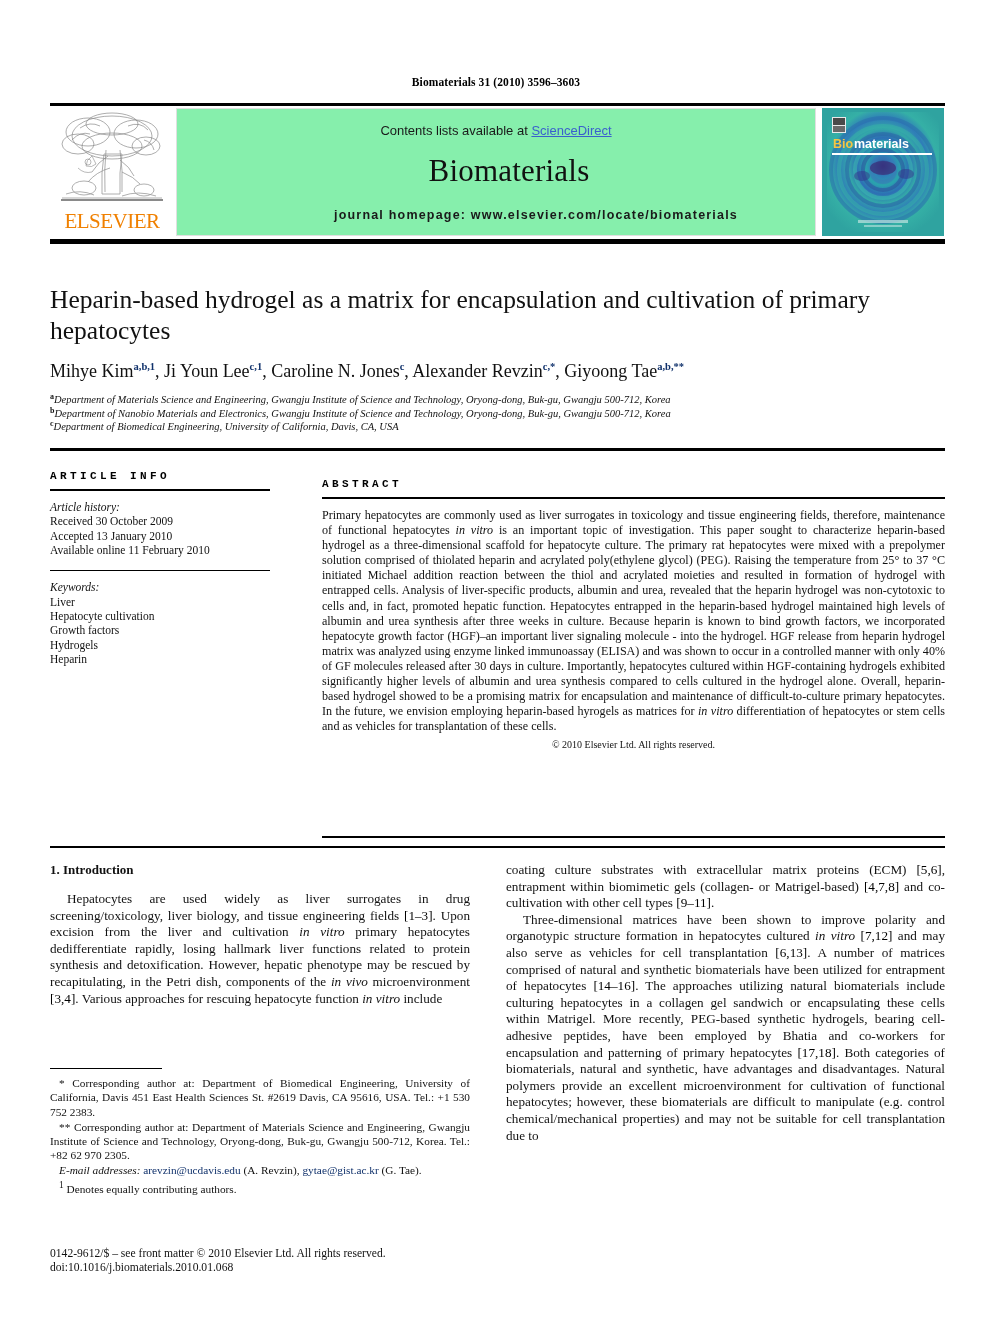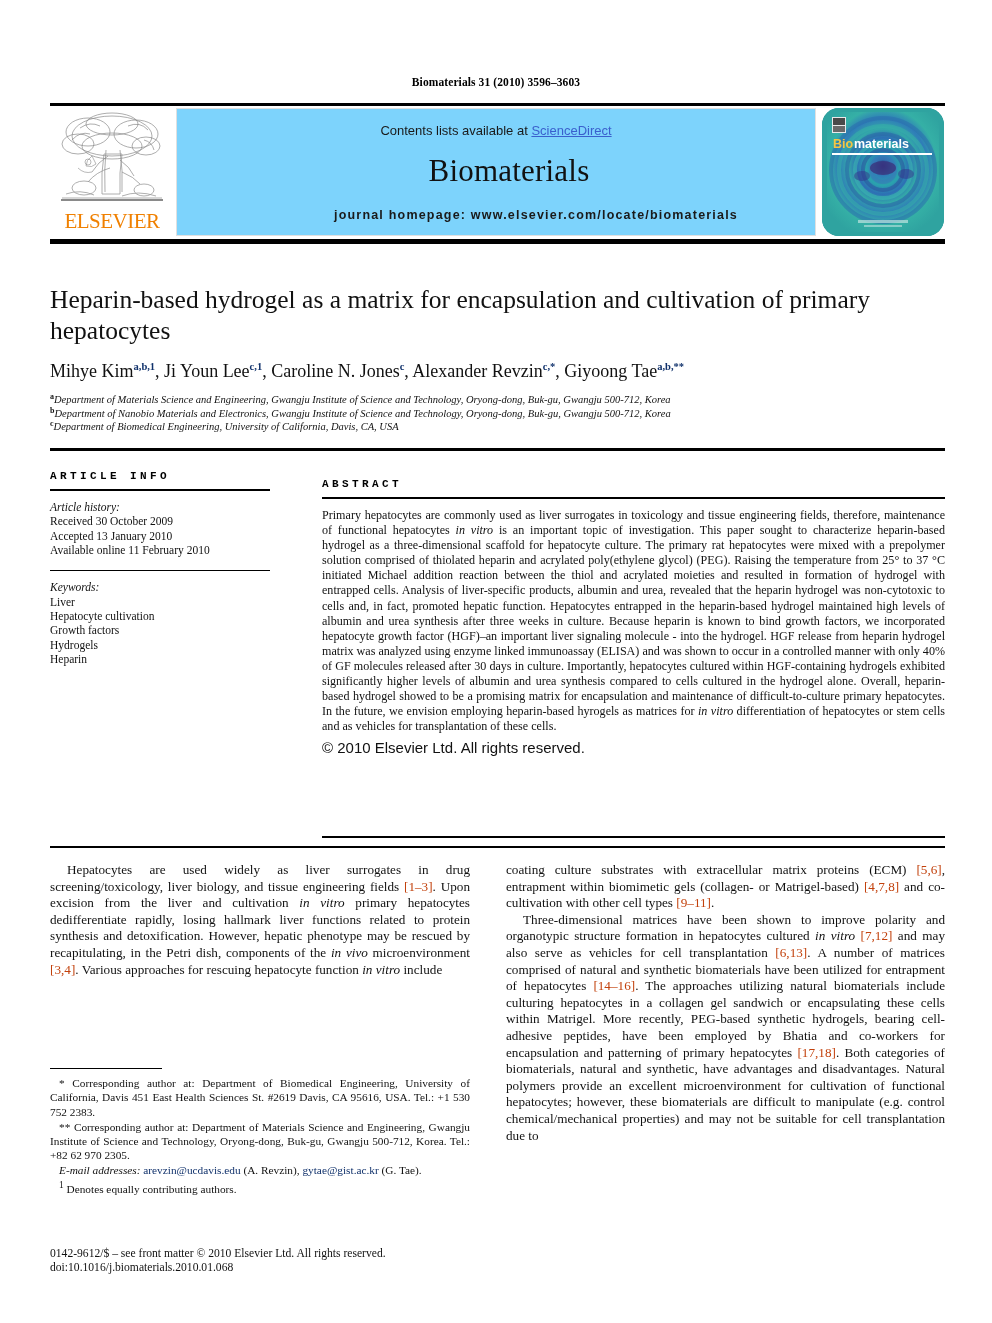--- a/index.html
+++ b/index.html
@@ -78,21 +78,21 @@
     letter-spacing: -0.5px;
     line-height: 28px;
   }
 
   .sd-band {
     position: absolute;
     left: 176px;
     top: 108px;
     width: 640px;
     height: 128px;
-    background: #7dd3fc;
+    background: #86efac;
     border: 1px solid #e0e0e0;
     box-sizing: border-box;
   }
   .sd-contents {
     position: absolute;
     top: 14px;
     left: 0;
     width: 100%;
     text-align: center;
     font-family: "Liberation Sans", sans-serif;
@@ -128,21 +128,20 @@
   }
 
   .cover-thumb {
     position: absolute;
     left: 822px;
     top: 108px;
     width: 122px;
     height: 128px;
     overflow: hidden;
     background: #1f8f93;
-    border-radius: 17px;
   }
 
   
   .title-block {
     position: absolute;
     left: 50px;
     top: 284px;
     width: 900px;
   }
   .paper-title {
@@ -237,23 +236,23 @@
   }
   .abstract-body {
     font-family: "Liberation Serif", serif;
     font-size: 12.1px;
     line-height: 15.1px;
     text-align: justify;
     color: #111;
   }
   .abstract-body i { font-style: italic; }
   .copyright {
-    text-align: left;
-    font-family: Liberation Sans, sans-serif;
-    font-size: 15px;
+    text-align: center;
+    font-family: Liberation Serif, serif;
+    font-size: 10px;
     margin-top: 5px;
     color: #111;
   }
   .rule-abs-bottom {
     position: absolute;
     left: 322px;
     top: 836px;
     width: 623px;
     height: 2px;
     background: #000;
@@ -291,21 +290,21 @@
     font-family: "Liberation Serif", serif;
     font-size: 13.2px;
     line-height: 16.6px;
     text-align: justify;
     margin: 0;
     text-indent: 17px;
     color: #111;
   }
   .body-p.cont { text-indent: 0; }
   .body-p i { font-style: italic; }
-  .ref { color: #c2410c; }
+  .ref { color: #000000; }
 
   
   .footnotes {
     position: absolute;
     left: 50px;
     top: 1068px;
     width: 420px;
   }
   .fn-rule {
     width: 112px;
@@ -460,20 +459,21 @@
   <div class="abscol">
     <div class="sec-head">ABSTRACT</div>
     <div class="thinrule"></div>
     <div class="abstract-body">Primary hepatocytes are commonly used as liver surrogates in toxicology and tissue engineering fields, therefore, maintenance of functional hepatocytes <i>in vitro</i> is an important topic of investigation. This paper sought to characterize heparin-based hydrogel as a three-dimensional scaffold for hepatocyte culture. The primary rat hepatocytes were mixed with a prepolymer solution comprised of thiolated heparin and acrylated poly(ethylene glycol) (PEG). Raising the temperature from 25° to 37 °C initiated Michael addition reaction between the thiol and acrylated moieties and resulted in formation of hydrogel with entrapped cells. Analysis of liver-specific products, albumin and urea, revealed that the heparin hydrogel was non-cytotoxic to cells and, in fact, promoted hepatic function. Hepatocytes entrapped in the heparin-based hydrogel maintained high levels of albumin and urea synthesis after three weeks in culture. Because heparin is known to bind growth factors, we incorporated hepatocyte growth factor (HGF)–an important liver signaling molecule - into the hydrogel. HGF release from heparin hydrogel matrix was analyzed using enzyme linked immunoassay (ELISA) and was shown to occur in a controlled manner with only 40% of GF molecules released after 30 days in culture. Importantly, hepatocytes cultured within HGF-containing hydrogels exhibited significantly higher levels of albumin and urea synthesis compared to cells cultured in the hydrogel alone. Overall, heparin-based hydrogel showed to be a promising matrix for encapsulation and maintenance of difficult-to-culture primary hepatocytes. In the future, we envision employing heparin-based hyrogels as matrices for <i>in vitro</i> differentiation of hepatocytes or stem cells and as vehicles for transplantation of these cells.</div>
     <div class="copyright">© 2010 Elsevier Ltd. All rights reserved.</div>
   </div>
   <div class="rule-abs-bottom"></div>
   <div class="rule-body-top"></div>
 
   <div class="col-left">
+    <h2 class="body-heading">1. Introduction</h2>
     <p class="body-p">Hepatocytes are used widely as liver surrogates in drug screening/toxicology, liver biology, and tissue engineering fields <span class="ref">[1–3]</span>. Upon excision from the liver and cultivation <i>in vitro</i> primary hepatocytes dedifferentiate rapidly, losing hallmark liver functions related to protein synthesis and detoxification. However, hepatic phenotype may be rescued by recapitulating, in the Petri dish, components of the <i>in vivo</i> microenvironment <span class="ref">[3,4]</span>. Various approaches for rescuing hepatocyte function <i>in vitro</i> include</p>
   </div>
 
   <div class="col-right">
     <p class="body-p cont">coating culture substrates with extracellular matrix proteins (ECM) <span class="ref">[5,6]</span>, entrapment within biomimetic gels (collagen- or Matrigel-based) <span class="ref">[4,7,8]</span> and co-cultivation with other cell types <span class="ref">[9–11]</span>.</p>
     <p class="body-p">Three-dimensional matrices have been shown to improve polarity and organotypic structure formation in hepatocytes cultured <i>in vitro</i> <span class="ref">[7,12]</span> and may also serve as vehicles for cell transplantation <span class="ref">[6,13]</span>. A number of matrices comprised of natural and synthetic biomaterials have been utilized for entrapment of hepatocytes <span class="ref">[14–16]</span>. The approaches utilizing natural biomaterials include culturing hepatocytes in a collagen gel sandwich or encapsulating these cells within Matrigel. More recently, PEG-based synthetic hydrogels, bearing cell-adhesive peptides, have been employed by Bhatia and co-workers for encapsulation and patterning of primary hepatocytes <span class="ref">[17,18]</span>. Both categories of biomaterials, natural and synthetic, have advantages and disadvantages. Natural polymers provide an excellent microenvironment for cultivation of functional hepatocytes; however, these biomaterials are difficult to manipulate (e.g. control chemical/mechanical properties) and may not be suitable for cell transplantation due to</p>
   </div>
 
   <div class="footnotes">
     <div class="fn-rule"></div>

